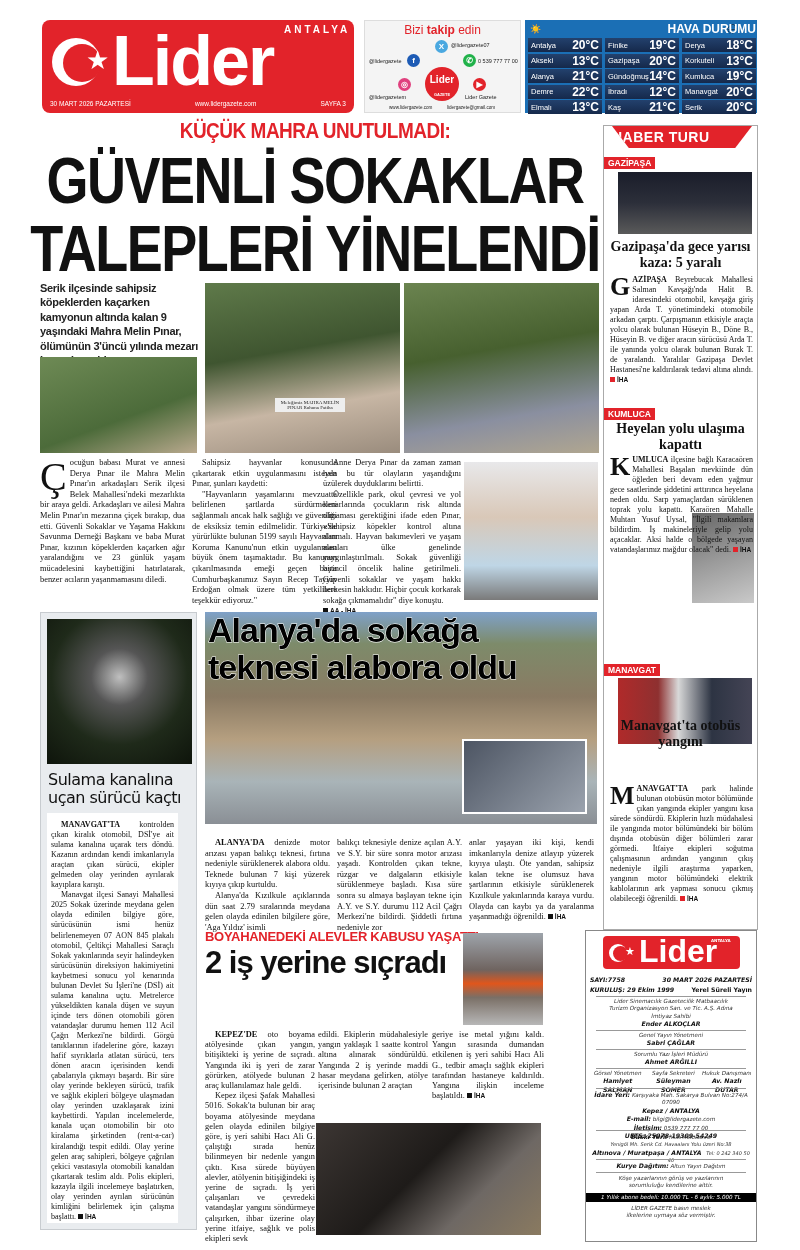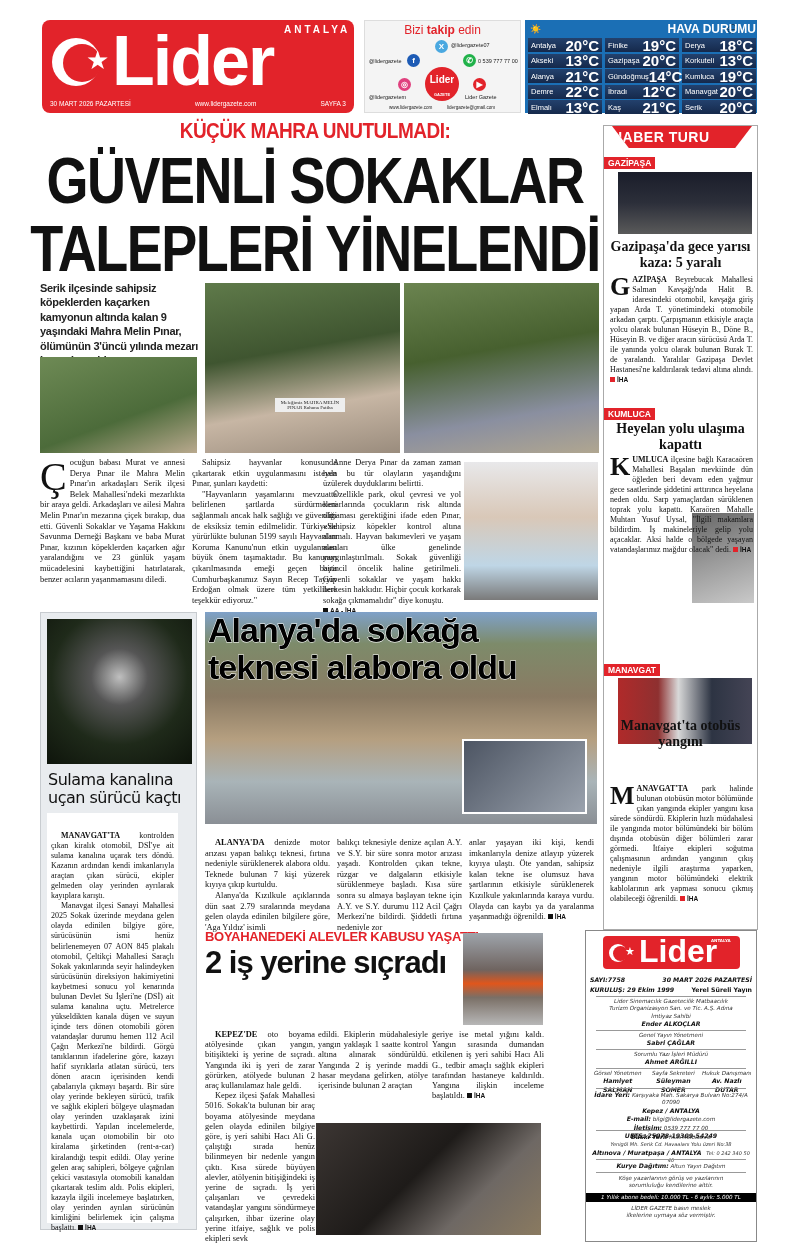--- a/index.html
+++ b/index.html
@@ -20,41 +20,41 @@
 #social{left:364px;top:20px;width:157px;height:93px;background:#f4f4f4;border:1px solid #ddd}
 .soc-title{position:absolute;left:0;width:100%;top:2px;text-align:center;font-family:"Liberation Sans",sans-serif;font-size:12px;color:#e2232a}
 .soc-ic{position:absolute;width:13px;height:13px;border-radius:50%;color:#fff;font-size:8px;line-height:13px;text-align:center;font-family:"Liberation Sans",sans-serif;font-weight:bold}
 .soc-lb{position:absolute;font-family:"Liberation Sans",sans-serif;font-size:5.5px;color:#222}
 
 #weather{left:525px;top:20px;width:232px;height:93px;background:#1b6fb5;border:1px solid #1b6fb5}
 #weather .wt{position:absolute;top:1px;left:0;width:100%;text-align:right;color:#fff;font-family:"Liberation Sans",sans-serif;font-weight:bold;font-size:12px}
 #weather .wsun{position:absolute;top:3px;font-size:9px}
 .wcol{position:absolute;top:17px;width:74px}
 .wrow{height:14px;margin-bottom:1.5px;background:linear-gradient(#23416d,#15294b);color:#fff;font-family:"Liberation Sans",sans-serif;font-size:7.5px;display:flex;justify-content:space-between;align-items:center;padding:0 3px}
-.wrow b{font-size:15px}
+.wrow b{font-size:12px}
 
 #kicker{left:30px;top:120px;width:570px;text-align:center;font-family:"Liberation Sans",sans-serif;font-weight:bold;font-size:19px;color:#e2232a;letter-spacing:-0.5px;transform:scaleY(1.15)}
 #main-h{left:30px;top:147px;width:570px;text-align:center;font-family:"Liberation Sans",sans-serif;font-weight:bold;font-size:54px;line-height:56px;letter-spacing:-1.5px;transform:scaleY(1.2);transform-origin:top}
 #lede{left:40px;top:281px;width:160px;font-family:"Liberation Sans",sans-serif;font-weight:bold;font-size:11px;line-height:14.4px;color:#222;letter-spacing:-0.3px}
 .dropcap{float:left;font-size:40px;line-height:34px;margin:2px 3px 0 0;font-family:"Liberation Serif",serif}
 .dropcap-s{float:left;font-size:26px;line-height:22px;margin:1px 2px 0 0;font-family:"Liberation Serif",serif;font-weight:bold}
 
 #side{left:603px;top:125px;width:155px;height:805px;border:1px solid #aaa;background:#fff}
 .ht-banner{position:absolute;left:8px;top:0;width:140px;height:22px;background:#e2232a;clip-path:polygon(0 0,100% 0,88% 100%,12% 100%);color:#fff;font-family:"Liberation Sans",sans-serif;font-weight:bold;font-size:14px;text-align:left;line-height:22px;letter-spacing:0.5px}
 .tag{position:absolute;left:0;background:#e2232a;color:#fff;font-family:"Liberation Sans",sans-serif;font-weight:bold;font-size:8.5px;padding:1px 4px}
 .s-h{position:absolute;left:0;width:100%;text-align:center;font-family:"Liberation Serif",serif;font-weight:bold;font-size:14px;line-height:16px}
 .s-body{position:absolute;left:6px;width:143px;font-size:8px;line-height:10px}
 
 .iha{font-family:"Liberation Sans",sans-serif;font-weight:bold;font-size:6.5px}
 .iha::before{content:"";display:inline-block;width:5px;height:5px;background:#e2232a;margin-right:2px}
 .iha.blk::before{background:#111}
 
 #sulama{left:40px;top:612px;width:157px;height:618px;background:#e9ecef;border:1px solid #c8ccd0}
 #sulama .sh{position:absolute;left:7px;top:158px;width:145px;font-family:"DejaVu Sans",sans-serif;font-size:16px;line-height:18px;letter-spacing:-0.5px}
-#sulama .sb{position:absolute;left:6px;top:200px;width:131px;height:410px;background:#fff;padding:18px 4px;font-size:8px;line-height:10.05px}
+#sulama .sb{position:absolute;left:6px;top:200px;width:131px;height:410px;background:#fff;padding:7px 4px;font-size:8px;line-height:10.05px}
 
 #alanya-img{left:205px;top:612px;width:392px;height:212px}
 #alanya-h{left:208px;top:612px;width:390px;font-family:"Liberation Sans",sans-serif;font-weight:bold;font-size:34px;line-height:37px;letter-spacing:-1px;color:#000;-webkit-text-stroke:1px #fff;paint-order:stroke}
 .col3{position:absolute;top:838px;width:125px}
 
 #y-kick{left:205px;top:929px;font-family:"Liberation Sans",sans-serif;font-weight:bold;font-size:13px;color:#e2232a;letter-spacing:-0.3px}
 #y-h{left:205px;top:946px;font-family:"Liberation Sans",sans-serif;font-weight:bold;font-size:31px;line-height:33px;letter-spacing:-1px}
 
 #kunye{left:585px;top:930px;width:172px;height:312px;border:1px solid #888;font-family:"DejaVu Sans",sans-serif;font-style:italic;font-size:5.6px;color:#333}
 #kunye .kl{position:absolute;left:17px;top:5px;width:137px;height:33px;background:#e2232a;border-radius:4px}

